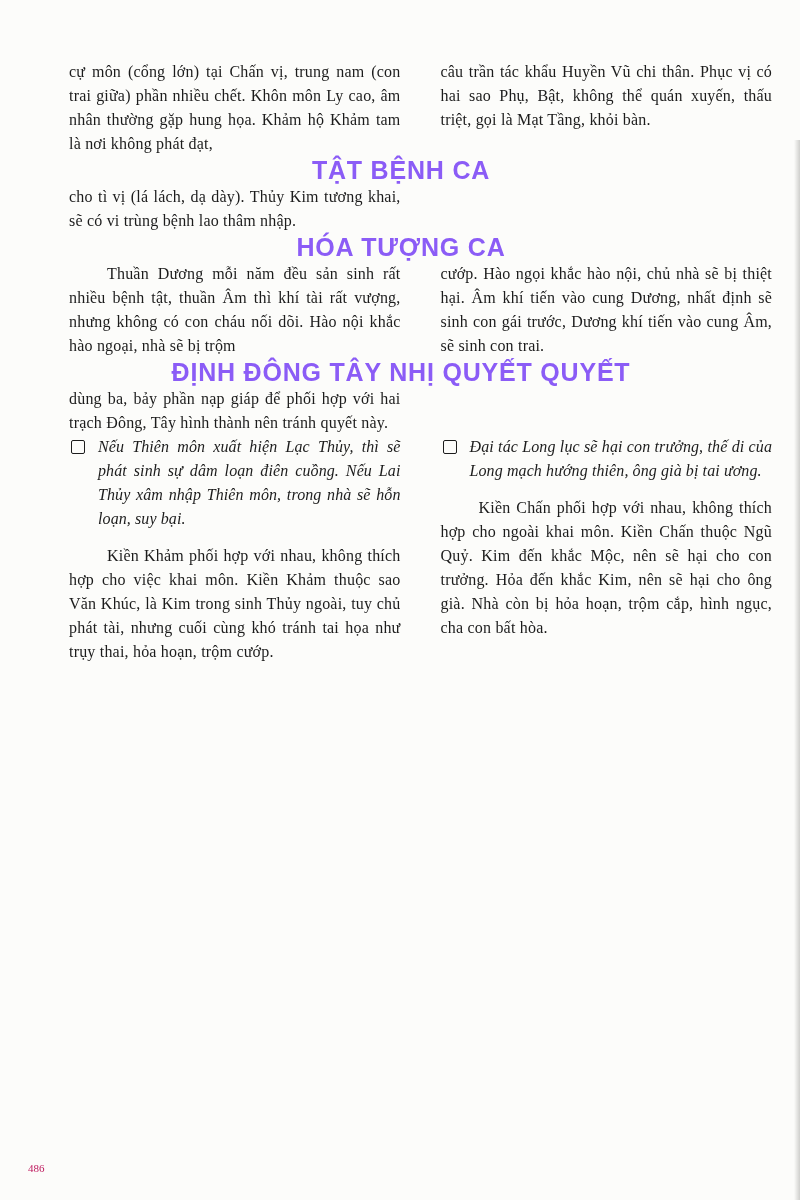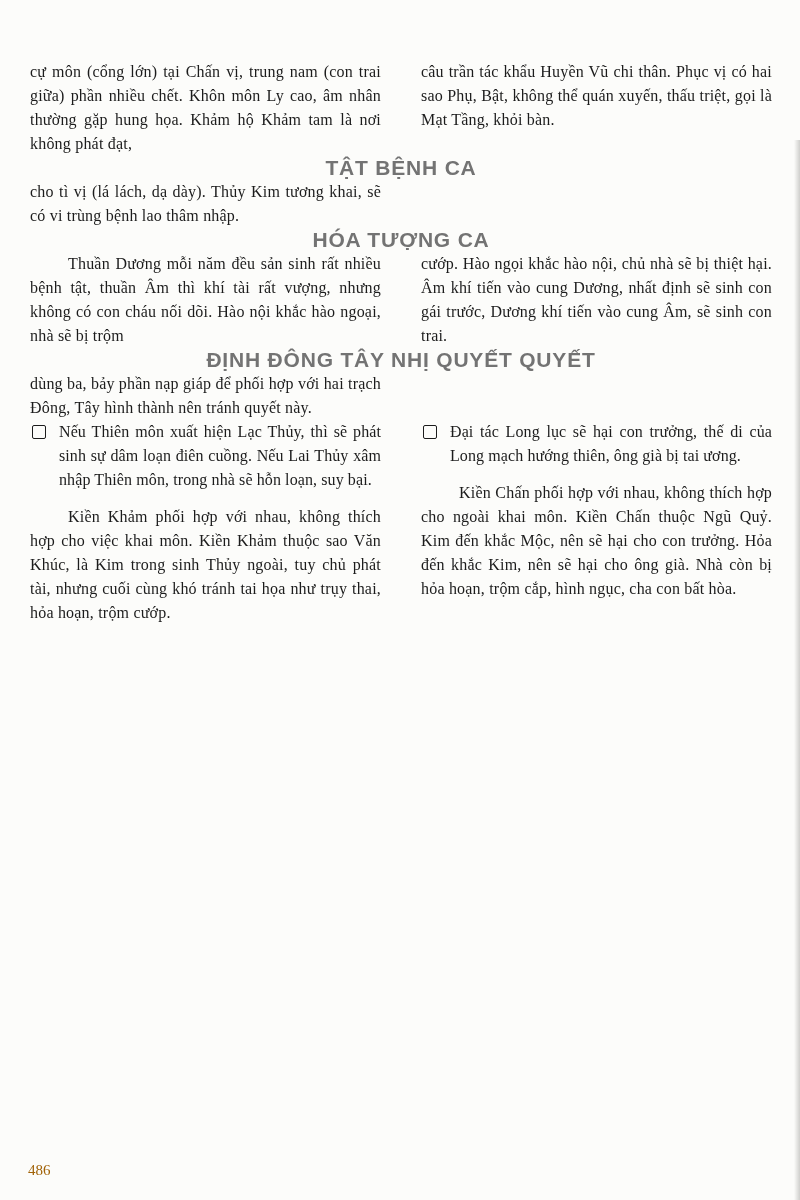--- a/index.html
+++ b/index.html
@@ -16,67 +16,69 @@
     position: relative;
   }
   .page {
     padding: 60px 28px 0 30px;
     box-sizing: border-box;
   }
   .cols {
     display: grid;
     grid-template-columns: 1fr 1fr;
     column-gap: 40px;
+    margin-left: 39px;
   }
   p.body-text {
     margin: 0;
     font-size: 16px;
     line-height: 24px;
     text-align: justify;
     letter-spacing: 0.2px;
   }
   p.indent {
     text-indent: 38px;
   }
   h2.section-heading {
     font-family: "Liberation Sans", "DejaVu Sans", sans-serif;
     font-weight: 700;
-    font-size: 21px;
+    font-size: 25px;
     letter-spacing: 0.8px;
     text-align: center;
     margin: 0;
-    color: #737373;
+    color: #8b5cf6;
   }
   .h-tatbenh   { margin-top: 40px; margin-bottom: 32px; }
   .h-hoatuong  { margin-top: 50px; margin-bottom: 32px; }
   .h-dinhdong  { margin-top: 84px; margin-bottom: 32px; font-size: 22px; }
   .h-daotien   { margin-top: 44px; margin-bottom: 30px; }
   .bullet {
     display: flex;
     align-items: flex-start;
     margin: 0 0 13px 0;
   }
   .checkbox {
     flex: 0 0 auto;
     width: 12px;
     height: 12px;
     border: 1.7px solid #1c1c1c;
     border-radius: 2px;
     margin: 5px 13px 0 2px;
   }
   .bullet p.body-text {
+    font-style: italic;
     letter-spacing: 0.1px;
   }
   .footer-page-number {
     position: absolute;
     left: 28px;
     top: 1162px;
-    font-size: 15px;
+    font-size: 11px;
     font-family: "Liberation Serif", "DejaVu Serif", serif;
-    color: #a16207;
+    color: #be185d;
   }
   .scan-edge {
     position: absolute;
     right: 0;
     top: 140px;
     bottom: 0;
     width: 6px;
     background: linear-gradient(to right, rgba(0,0,0,0), rgba(90,90,85,0.28));
     pointer-events: none;
   }

